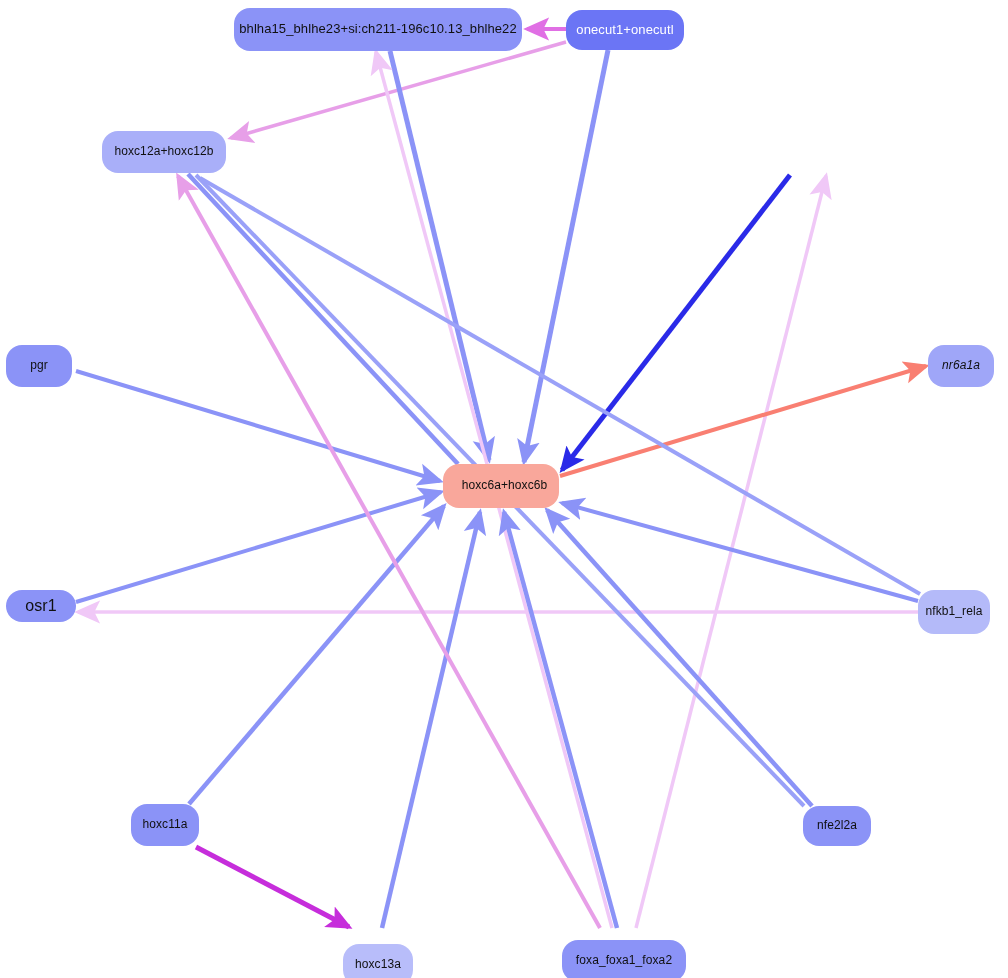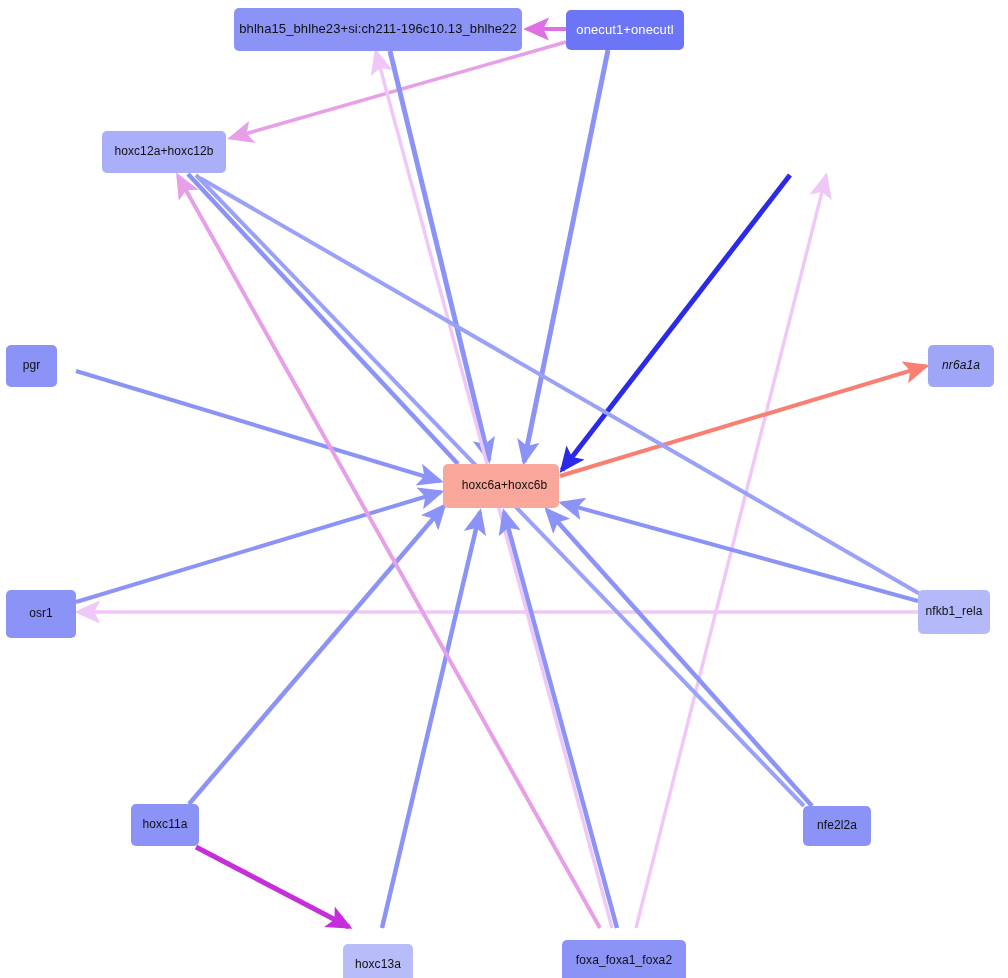--- a/index.html
+++ b/index.html
@@ -30,21 +30,21 @@
     top: 0;
     width: 1008px;
     height: 978px;
   }
   .node {
     position: absolute;
     box-sizing: border-box;
     display: flex;
     align-items: center;
     justify-content: center;
-    border-radius: 5px;
+    border-radius: 16px;
     font-size: 13px;
     line-height: 1.1;
     white-space: nowrap;
     text-align: center;
     padding: 0 10px;
     letter-spacing: 0.1px;
   }
 </style>
 </head>
 <body>
@@ -108,30 +108,30 @@
   <div id="node-layer">
       <div class="node" style="left: 234px; top: 8px; width: 288px; height: 43px; background: rgb(139, 147, 247); color: rgb(16, 16, 16); font-size: 13px;">
         <span>bhlha15_bhlhe23+si:ch211-196c10.13_bhlhe22</span>
       </div>
       <div class="node" style="left: 566px; top: 10px; width: 118px; height: 40px; background: rgb(107, 117, 245); color: rgb(255, 255, 255); font-size: 13px;">
         <span>onecut1+onecutl</span>
       </div>
       <div class="node" style="left: 102px; top: 131px; width: 124px; height: 42px; background: rgb(169, 175, 249); color: rgb(16, 16, 16); font-size: 12px;">
         <span>hoxc12a+hoxc12b</span>
       </div>
-      <div class="node" style="left: 6px; top: 345px; width: 51px; height: 42px; background: rgb(139, 147, 247); color: rgb(16, 16, 16); font-size: 12px;">
+      <div class="node" style="left: 6px; top: 345px; width: 66px; height: 42px; background: rgb(139, 147, 247); color: rgb(16, 16, 16); font-size: 12px;">
         <span>pgr</span>
       </div>
       <div class="node" style="left: 928px; top: 345px; width: 66px; height: 42px; background: rgb(159, 166, 248); color: rgb(16, 16, 16); font-size: 12px; font-style: italic;">
         <span>nr6a1a</span>
       </div>
       <div class="node" style="left: 443px; top: 464px; width: 116px; height: 44px; background: rgb(249, 167, 155); color: rgb(16, 16, 16); font-size: 12px; padding-left: 17px;">
         <span>hoxc6a+hoxc6b</span>
       </div>
-      <div class="node" style="left: 6px; top: 590px; width: 70px; height: 48px; background: rgb(139, 147, 247); color: rgb(16, 16, 16); font-size: 12px;">
+      <div class="node" style="left: 6px; top: 590px; width: 70px; height: 32px; background: rgb(139, 147, 247); color: rgb(16, 16, 16); font-size: 16px;">
         <span>osr1</span>
       </div>
       <div class="node" style="left: 918px; top: 590px; width: 72px; height: 44px; background: rgb(180, 186, 249); color: rgb(16, 16, 16); font-size: 12px;">
         <span>nfkb1_rela</span>
       </div>
       <div class="node" style="left: 131px; top: 804px; width: 68px; height: 42px; background: rgb(139, 147, 247); color: rgb(16, 16, 16); font-size: 12px;">
         <span>hoxc11a</span>
       </div>
       <div class="node" style="left: 803px; top: 806px; width: 68px; height: 40px; background: rgb(139, 147, 247); color: rgb(16, 16, 16); font-size: 12px;">
         <span>nfe2l2a</span>

